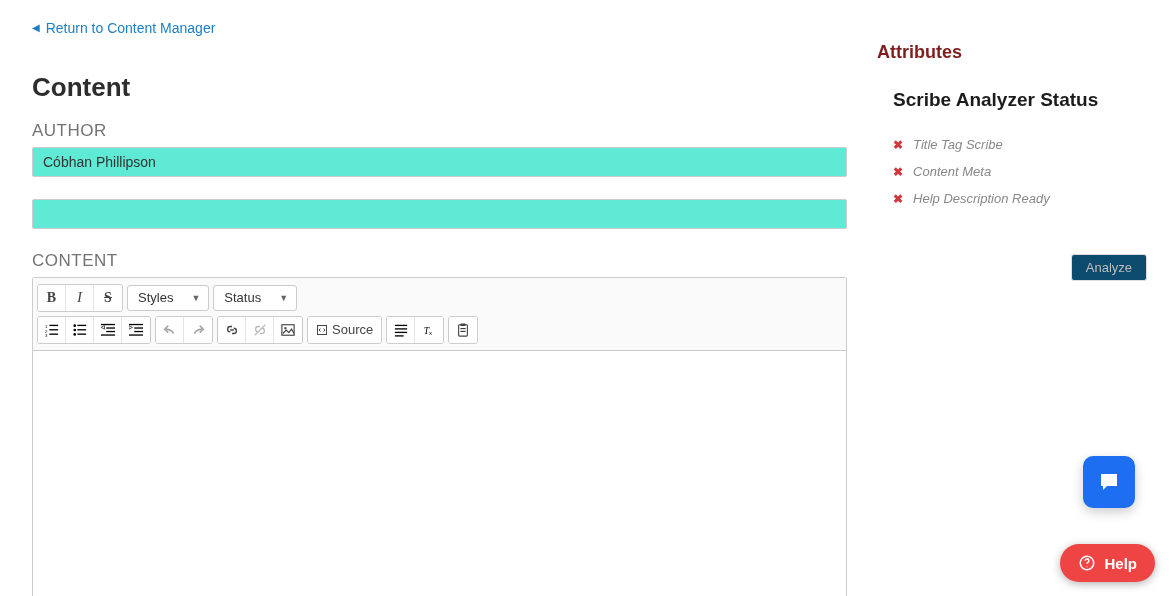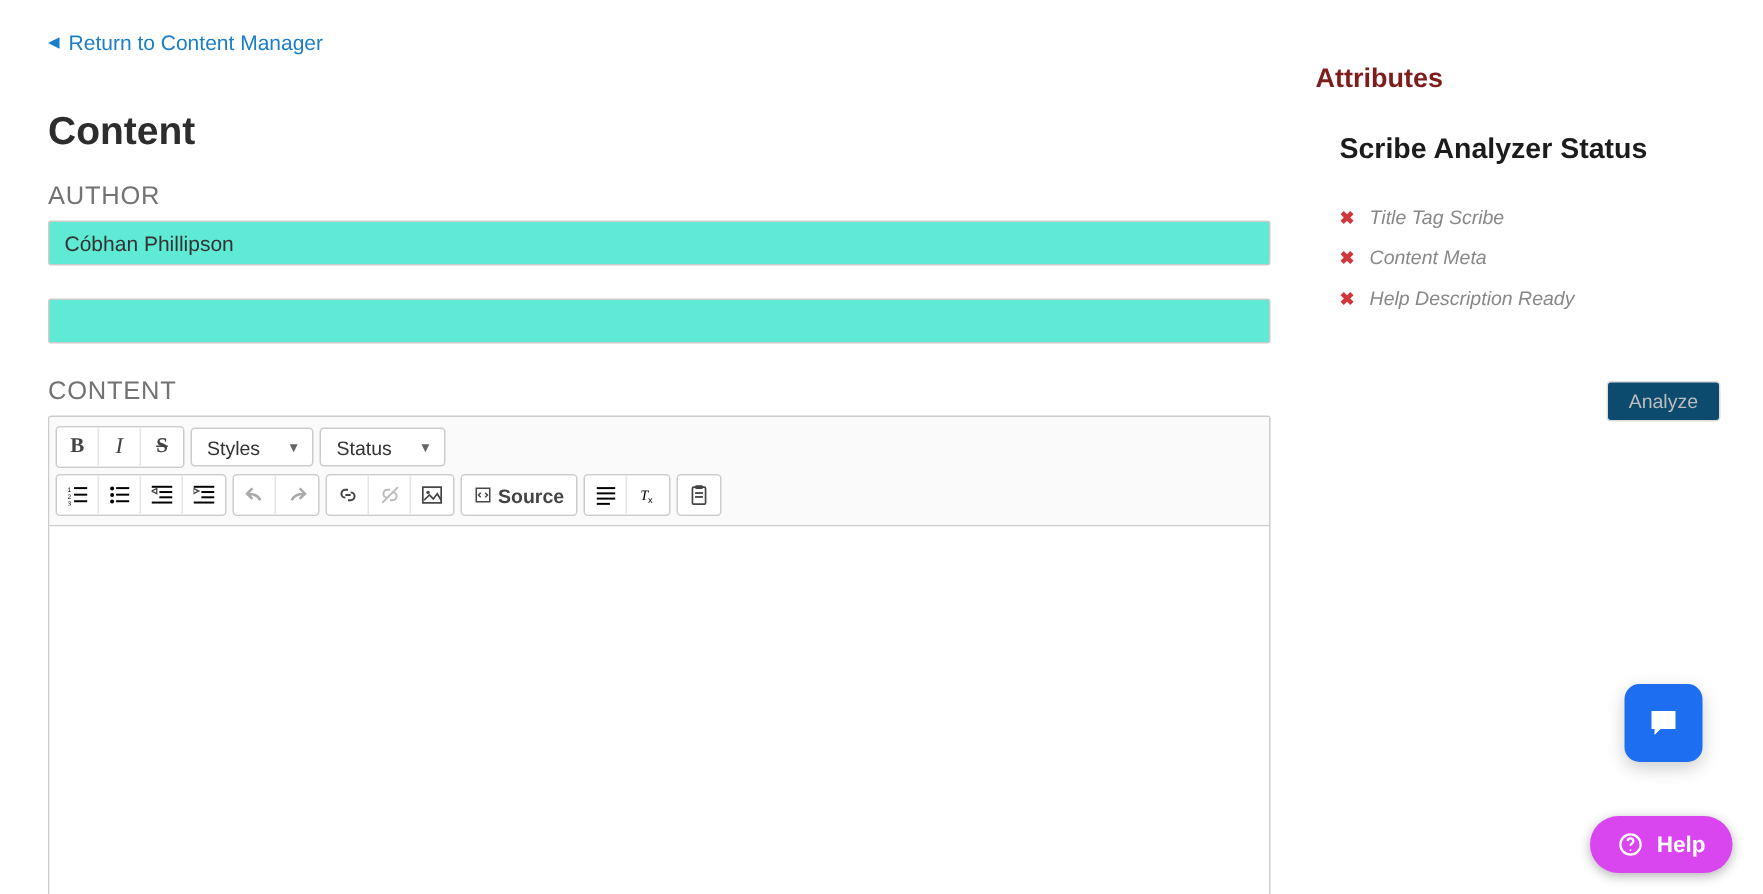--- a/index.html
+++ b/index.html
@@ -111,21 +111,21 @@
   padding: 0 8px 0 10px;
   font-size: 13px;
   color: #333;
   cursor: pointer;
   gap: 18px;
 }
 .tb-select .caret {
   font-size: 9px;
   color: #666;
 }
-.tb-btn.wide { width: auto; padding: 0 8px; gap:4px; font-size:13px;font-weight:bold;}
+.tb-btn.wide { width: auto; padding: 0 8px; gap:4px; font-size:13px;}
 .editor-area {
   min-height: 260px;
   background: #fff;
 }
 .attr-title {
   font-size: 18px;
   font-weight: 800;
   color: #7f1d1d;
   margin-top: 24px;
   margin-bottom: 26px;
@@ -179,21 +179,21 @@
   align-items: center;
   justify-content: center;
   box-shadow: 0 4px 12px rgba(0,0,0,.2);
   cursor: pointer;
 }
 .chat-fab svg { width: 24px; height: 24px; fill: #fff; }
 .help-fab {
   position: absolute;
   right: 20px;
   bottom: 14px;
-  background: #d946ef;
+  background: #ef4444;
   color: #fff;
   border-radius: 24px;
   padding: 10px 18px;
   display: flex;
   align-items: center;
   gap: 8px;
   font-size: 15px;
   font-weight: 600;
   cursor: pointer;
   box-shadow: 0 2px 8px rgba(0,0,0,.3);

